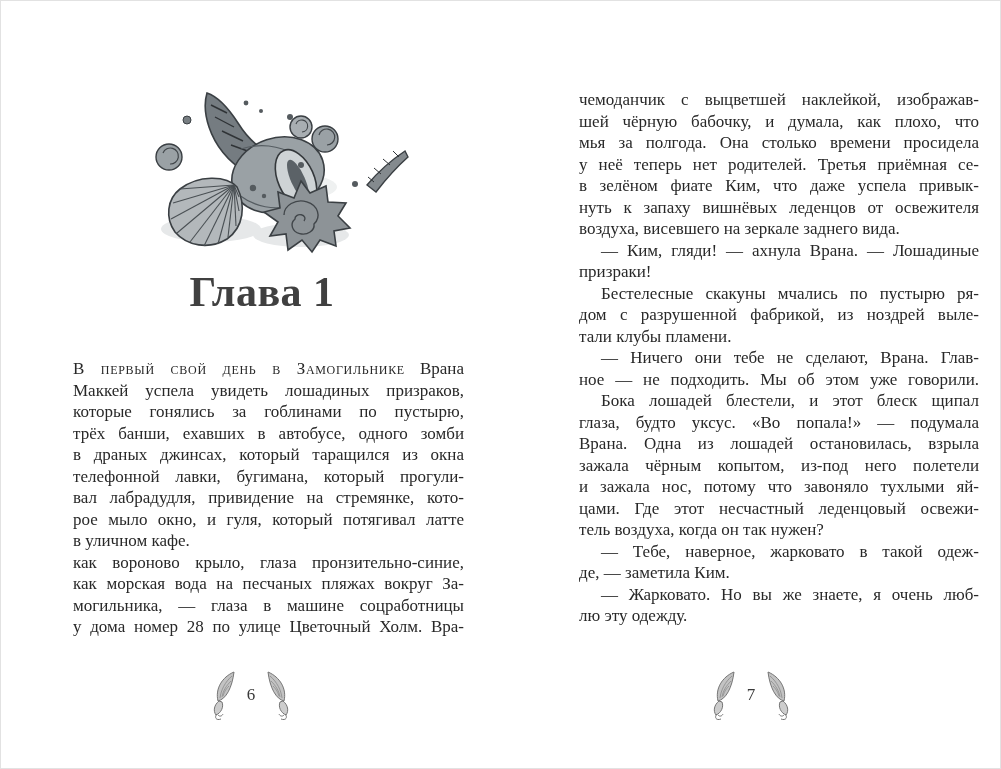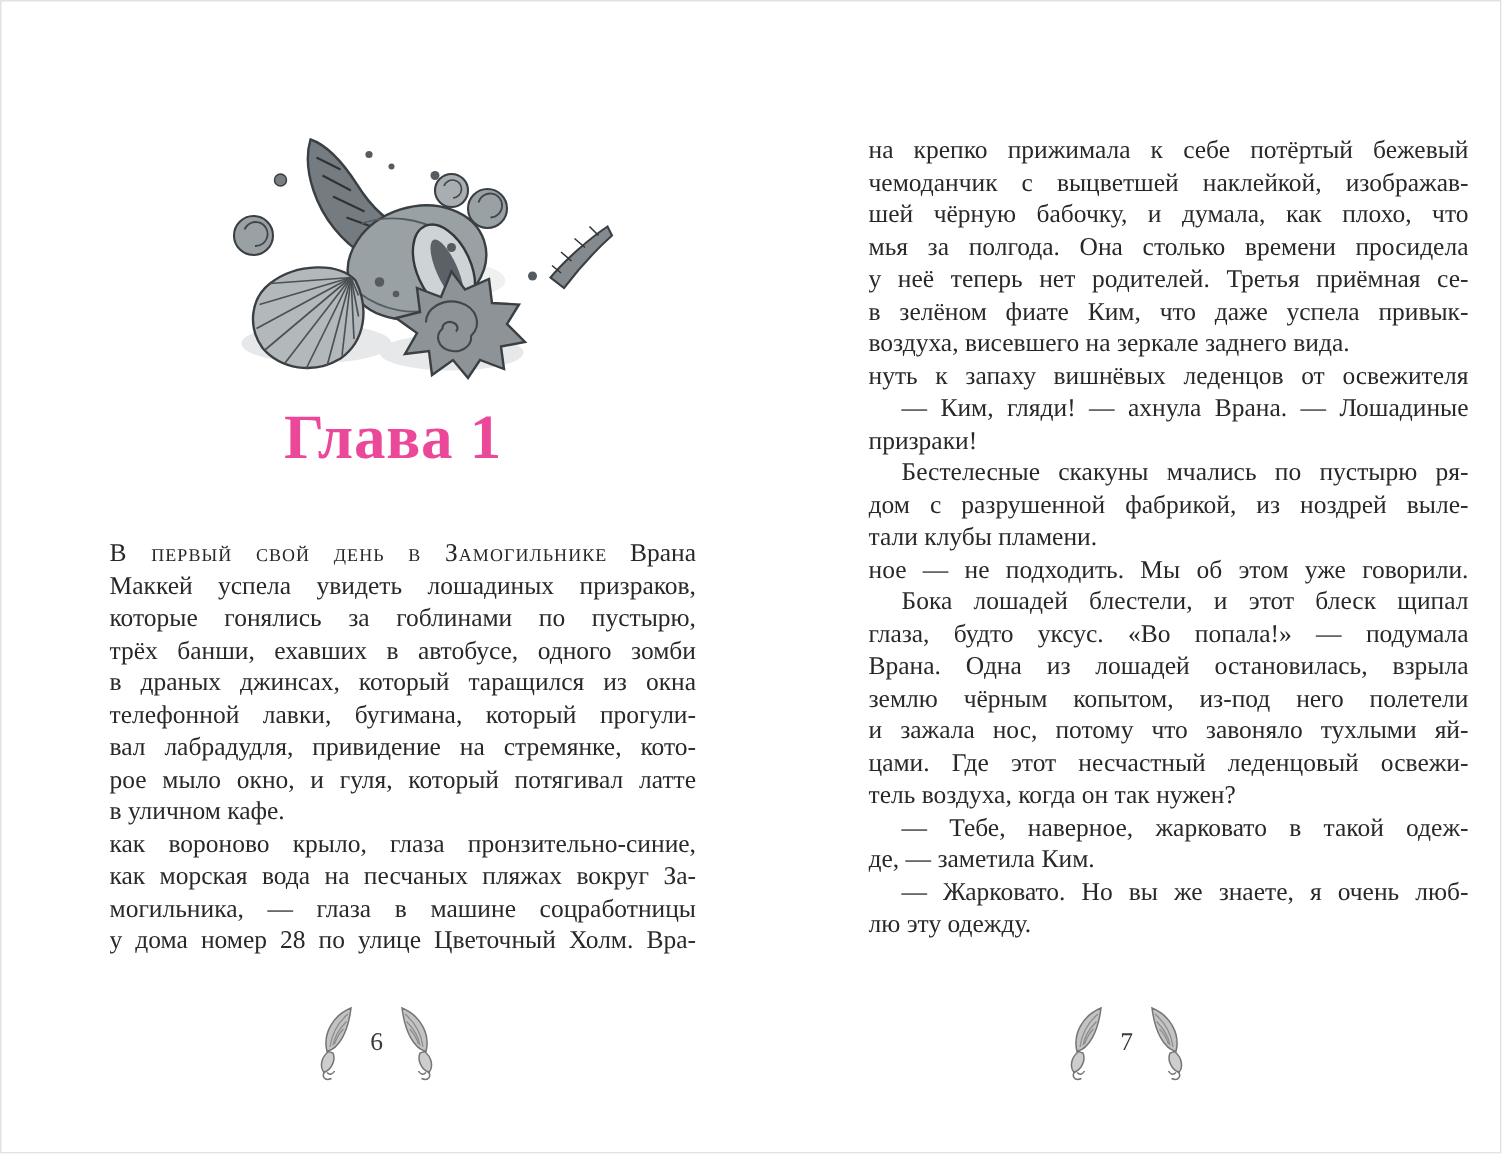--- a/index.html
+++ b/index.html
@@ -18,21 +18,21 @@
   }
   
   .illustration {
     position:absolute; left:148px; top:86px;
     width:262px; height:172px;
   }
   .chapter-heading {
     position:absolute; left:72px; top:266px; width:378px;
     text-align:center;
     font-size:42px; line-height:50px; font-weight:bold;
-    color:#ec4899; letter-spacing:0.5px;
+    color:#404040; letter-spacing:0.5px;
   }
   .body-left {
     position:absolute; left:72px; top:357px; width:391px;
   }
   .body-right {
     position:absolute; left:578px; top:88px; width:400px;
   }
   .bodytext { font-size:17px; line-height:21.5px; color:#282828; }
   .line {
     text-align:justify; text-align-last:justify;
@@ -131,46 +131,46 @@
       </div>
       <div class="para">
         <div class="line">как вороново крыло, глаза пронзительно-синие,</div>
         <div class="line">как морская вода на песчаных пляжах вокруг За-</div>
         <div class="line">могильника, — глаза в машине соцработницы</div>
         <div class="line">у дома номер 28 по улице Цветочный Холм. Вра-</div>
       </div>
     </div>
   <div class="body-right bodytext" id="body-right">
       <div class="para">
-        <div class="line">на крепко прижимала к себе потёртый бежевый</div>
         <div class="line">чемоданчик с выцветшей наклейкой, изображав-</div>
         <div class="line">шей чёрную бабочку, и думала, как плохо, что</div>
         <div class="line">мья за полгода. Она столько времени просидела</div>
         <div class="line">у неё теперь нет родителей. Третья приёмная се-</div>
         <div class="line">в зелёном фиате Ким, что даже успела привык-</div>
+        <div class="line">нуть к запаху вишнёвых леденцов от освежителя</div>
         <div class="line last">воздуха, висевшего на зеркале заднего вида.</div>
-        <div class="line">нуть к запаху вишнёвых леденцов от освежителя</div>
       </div>
       <div class="para">
         <div class="line indent">— Ким, гляди! — ахнула Врана. — Лошадиные</div>
         <div class="line last">призраки!</div>
       </div>
       <div class="para">
         <div class="line indent">Бестелесные скакуны мчались по пустырю ря-</div>
         <div class="line">дом с разрушенной фабрикой, из ноздрей выле-</div>
         <div class="line last">тали клубы пламени.</div>
       </div>
       <div class="para">
+        <div class="line indent">— Ничего они тебе не сделают, Врана. Глав-</div>
         <div class="line">ное — не подходить. Мы об этом уже говорили.</div>
       </div>
       <div class="para">
         <div class="line indent">Бока лошадей блестели, и этот блеск щипал</div>
         <div class="line">глаза, будто уксус. «Во попала!» — подумала</div>
         <div class="line">Врана. Одна из лошадей остановилась, взрыла</div>
-        <div class="line">землю чёрным копытом, из-под него полетели</div>
+        <div class="line">зажала чёрным копытом, из-под него полетели</div>
         <div class="line">и зажала нос, потому что завоняло тухлыми яй-</div>
         <div class="line">цами. Где этот несчастный леденцовый освежи-</div>
         <div class="line last">тель воздуха, когда он так нужен?</div>
       </div>
       <div class="para">
         <div class="line indent">— Тебе, наверное, жарковато в такой одеж-</div>
         <div class="line last">де, — заметила Ким.</div>
       </div>
       <div class="para">
         <div class="line indent">— Жарковато. Но вы же знаете, я очень люб-</div>

